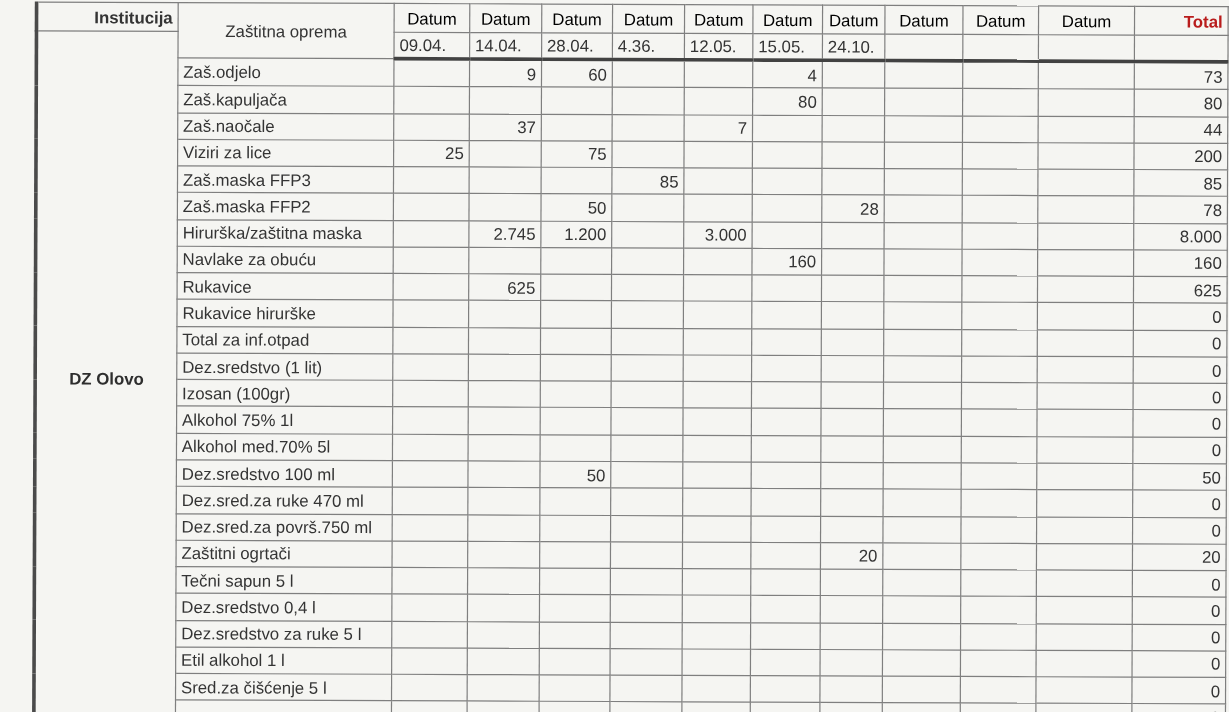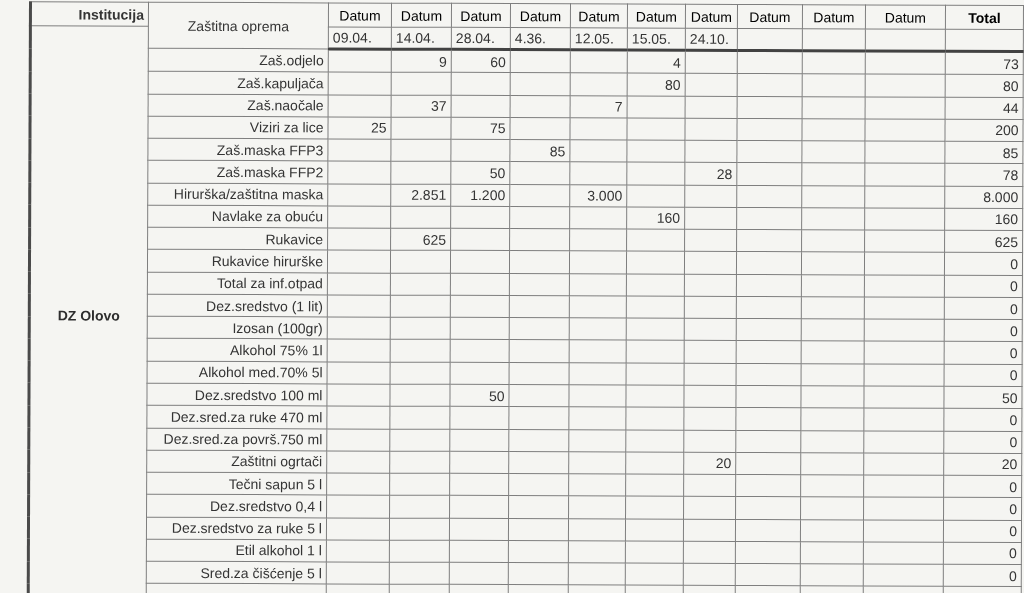--- a/index.html
+++ b/index.html
@@ -34,25 +34,25 @@
     white-space: nowrap;
     vertical-align: middle;
     background: transparent;
   }
   tr.hdr1 td { height: 23px; }
   tr.hdr2 td { height: 20px; }
   tr.hdr2 td { border-bottom: 3px solid #424242; }
   td.thick-left { border-left: 3px solid #424242; }
   td.thick-bottom { border-bottom: 3px solid #424242; }
   td.datum-hdr { text-align: center; color: #000000; }
-  td.total-hdr { text-align: center; font-weight: bold; color: #000000; }
+  td.total-hdr { text-align: right; font-weight: bold; color: #b91c1c; }
   td.inst-hdr { text-align: right; font-weight: bold; }
   td.opr-hdr { text-align: center; margin-top: 20px; }
   td.date-cell { text-align: left; margin-top: 20px; }
-  td.lbl { text-align: right; }
+  td.lbl { text-align: left; }
   td.num { text-align: right; }
   td.inst-cell {
     text-align: center;
     font-weight: bold;
     color: #2e2e2e;
     font-size: 14.5px;
     vertical-align: middle;
   }
 </style>
 </head>
@@ -185,21 +185,21 @@
           <td class="num"></td>
           <td class="num">28</td>
           <td class="num"></td>
           <td class="num"></td>
           <td class="num"></td>
           <td class="num">78</td>
         </tr>
         <tr>
           <td class="lbl thick-left">Hirurška/zaštitna maska</td>
           <td class="num"></td>
-          <td class="num">2.851</td>
+          <td class="num">2.745</td>
           <td class="num">1.200</td>
           <td class="num"></td>
           <td class="num">3.000</td>
           <td class="num"></td>
           <td class="num"></td>
           <td class="num"></td>
           <td class="num"></td>
           <td class="num"></td>
           <td class="num">8.000</td>
         </tr>

